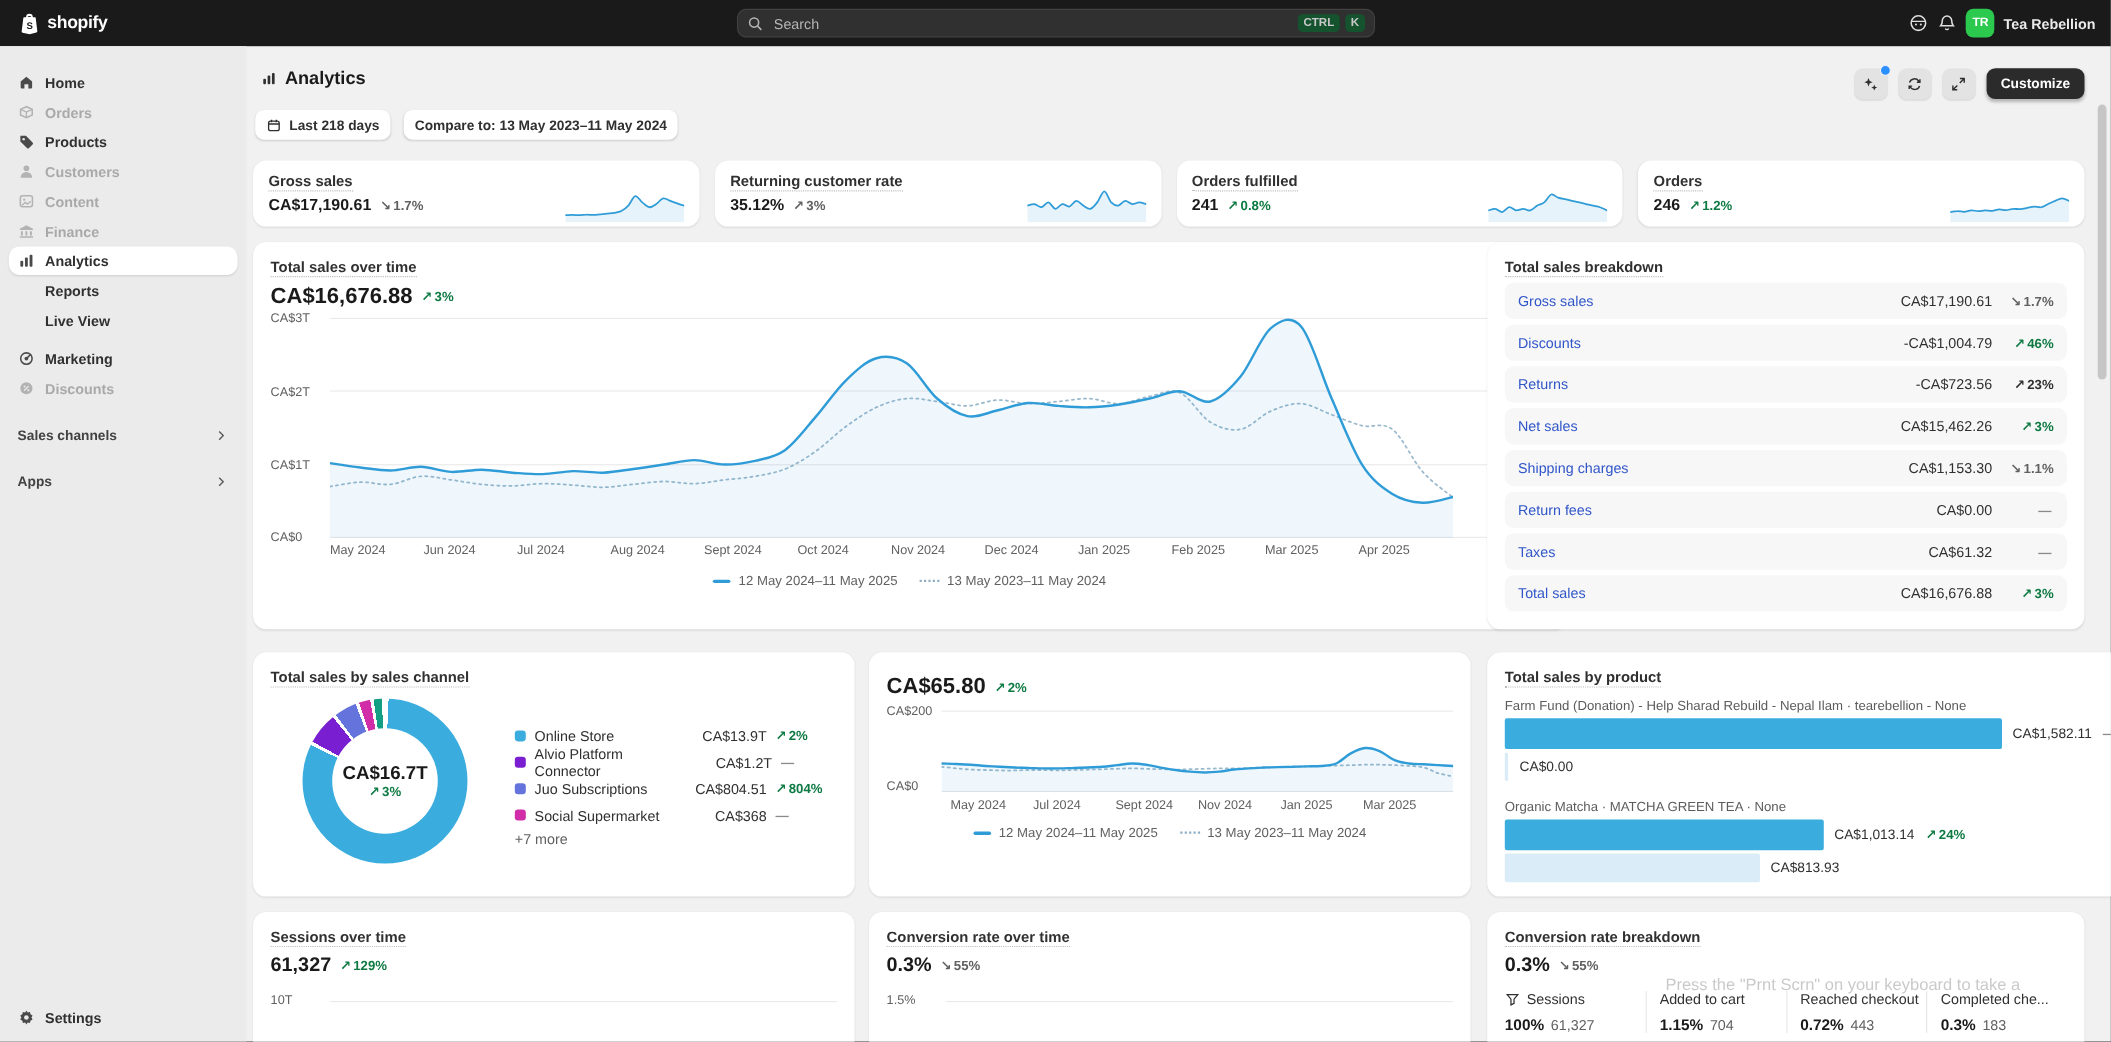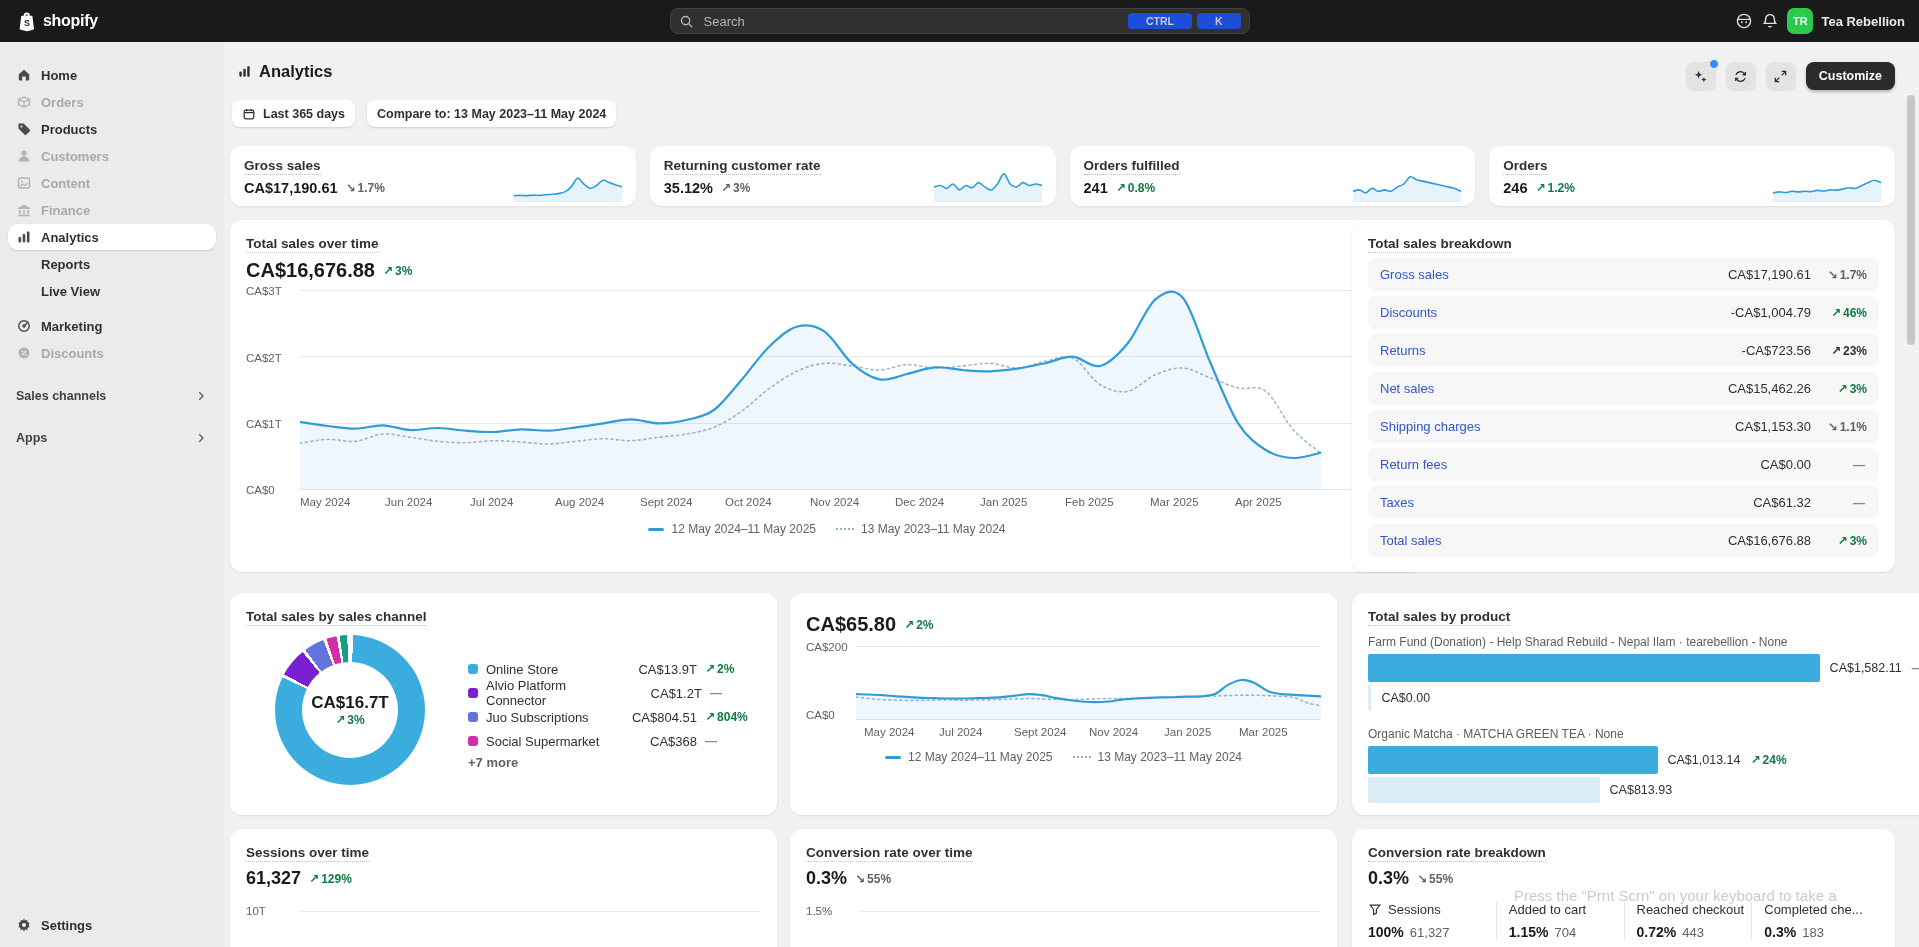--- a/index.html
+++ b/index.html
@@ -6,21 +6,21 @@
   .app{position:relative;width:1919px;height:947px;overflow:hidden;background:#f1f1f1;
        font-family:"Liberation Sans","DejaVu Sans",sans-serif;color:#303030;-webkit-font-smoothing:antialiased;}
   
   .topbar{position:absolute;left:0;top:0;width:100%;height:42px;background:#1a1a1a;display:flex;align-items:center;}
   .brand{display:flex;align-items:center;gap:6px;margin-left:16px;}
   .brand-word{color:#fff;font-size:16px;font-weight:700;letter-spacing:-.3px;}
   .searchpill{position:absolute;left:50%;transform:translateX(-50%);top:8px;width:580px;height:26px;background:#303030;
       border:1px solid #424242;border-radius:8px;display:flex;align-items:center;padding:0 8px;box-sizing:border-box;}
   .searchpill input{flex:1;background:transparent;border:none;outline:none;color:#d5d5d5;font-size:13px;margin-left:8px;font-family:inherit;}
   .searchpill input::placeholder{color:#b5b5b5;}
-  .kbd{background:#1d4ed8;color:#c9c9c9;font-size:10.5px;font-weight:700;border-radius:4px;padding:2px 18px;margin-left:5px;}
+  .kbd{background:#14532d;color:#c9c9c9;font-size:10.5px;font-weight:700;border-radius:4px;padding:2px 5px;margin-left:5px;}
   .tb-right{position:absolute;right:14px;top:0;height:42px;display:flex;align-items:center;gap:8px;}
   .tb-ic{width:18px;height:18px;color:#e0e0e0;display:flex;cursor:pointer;}
   .tb-ic svg{width:100%;height:100%;}
   .store{display:flex;align-items:center;gap:8px;cursor:pointer;}
   .avatar{width:26px;height:26px;border-radius:7px;background:#2cc94f;color:#fff;font-size:11px;font-weight:700;
       display:flex;align-items:center;justify-content:center;}
   .store-name{color:#ebebeb;font-size:13px;font-weight:650;}
   
   .sidebar{position:absolute;left:0;top:42px;width:224px;bottom:0;background:#ebebeb;padding-top:20px;box-sizing:border-box;}
   .sitem{height:26px;margin:0 8px 1px;padding:0 8px;border-radius:10px;display:flex;align-items:center;gap:9px;
@@ -100,21 +100,21 @@
   .donut::after{content:"";position:absolute;left:27px;top:27px;width:96px;height:96px;border-radius:50%;background:#fff;}
   .donut-center{position:absolute;left:45px;top:42px;width:150px;height:150px;display:flex;flex-direction:column;
       align-items:center;justify-content:center;z-index:2;}
   .donut-val{font-size:17px;font-weight:700;color:#1a1a1a;}
   .chlegend{position:absolute;left:238px;right:14px;top:64px;}
   .chrow{display:flex;align-items:center;height:24px;font-size:13px;}
   .chsw{width:10px;height:10px;border-radius:3px;margin-right:8px;flex:none;}
   .chlabel{color:#303030;}
   .chval{margin-left:auto;width:92px;text-align:right;color:#303030;}
   .chchg{width:58px;padding-left:8px;display:flex;gap:2px;font-size:12px;font-weight:650;}
-  .more{position:absolute;left:238px;top:162px;font-size:13px;color:#616161;cursor:pointer;font-weight:bold;}
+  .more{position:absolute;left:238px;top:162px;font-size:13px;color:#616161;cursor:pointer;}
   
   .c-aov{left:790px;top:593px;width:547px;height:222px;}
   .pz-aov{height:74px;margin-top:10px;}
   .pz-aov .ylab:nth-child(1){top:-5px;} .pz-aov .ylab:nth-child(2){top:63px;}
   .pz-aov .grid{left:50px;}
   .pz-aov .ga{top:0;} .pz-aov .gb{top:73px;}
   .pz-aov .lines{left:50px;}
   .xlabels.aovx{margin-left:58px;}
   .xlabels.aovx .xlab{width:75px;}
   .c-aov .chart-legend{margin-top:12px;}
@@ -360,21 +360,21 @@
     <div class="customize">Customize</div>
   </div>
   <div class="filters">
     <div class="pill">
       <span class="sicon">
           <svg viewBox="0 0 16 16">
             <rect x="2.5" y="3.5" width="11" height="10" rx="2" fill="none" stroke="currentColor" stroke-width="1.4"></rect>
             <path d="M2.5 6.5h11M5.5 2.2v2.6M10.5 2.2v2.6" stroke="currentColor" stroke-width="1.4"></path>
           </svg>
         </span>
-      <span>Last 365 days</span>
+      <span>Last 218 days</span>
     </div>
     <div class="pill">
       <span>Compare to: 13 May 2023–11 May 2024</span>
     </div>
   </div>
 
   <div class="kpis">
 
       <div class="kpi">
         <div class="ctitle"><span>Gross sales</span></div>

